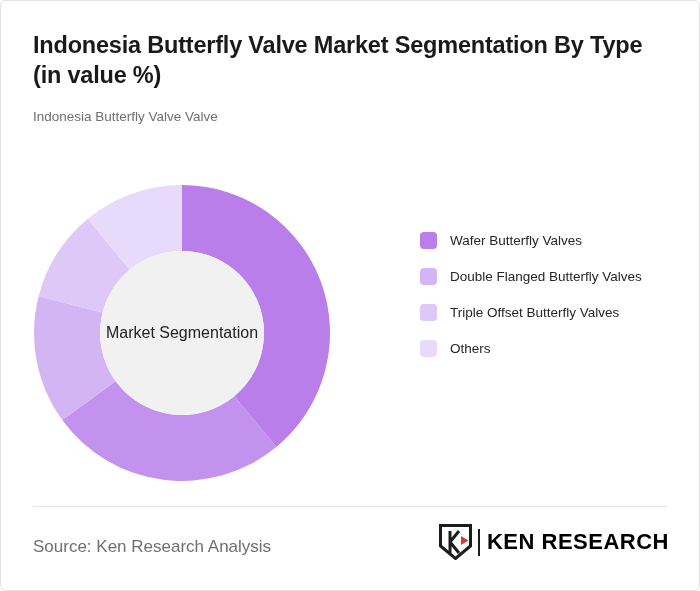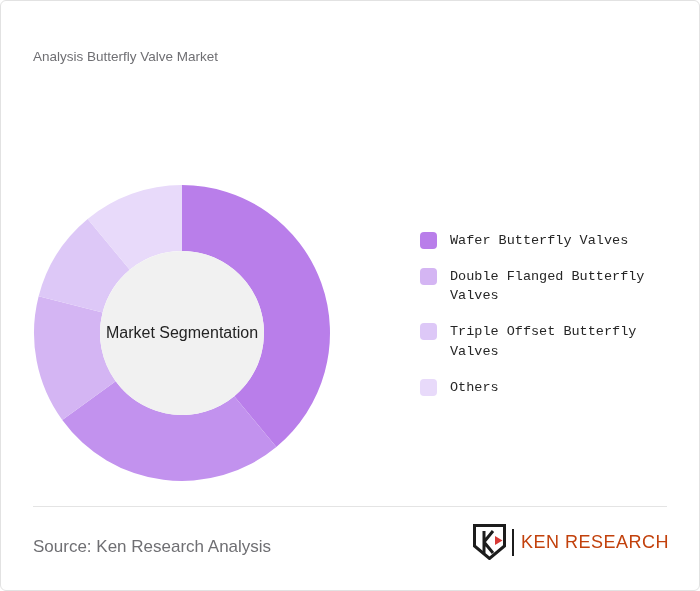--- a/index.html
+++ b/index.html
@@ -97,21 +97,20 @@
     height: 17px;
     border-radius: 4px;
     flex: 0 0 17px;
     margin-top: 1px;
   }
   .legend-label {
     margin-left: 13px;
     font-size: 13.5px;
     color: #262626;
     line-height: 1.42;
-    font-family: Liberation Mono, monospace;
   }
 
   
   .footer-divider {
     position: absolute;
     left: 33px;
     top: 506px;
     width: 634px;
     height: 1px;
     background: #e4e4e4;
@@ -135,36 +134,37 @@
     height: 36px;
     flex: 0 0 33px;
   }
   .brand-divider {
     width: 2px;
     height: 27px;
     background: #1c1c1c;
     margin: 0 7px 0 6px;
   }
   .brand-name {
-    font-size: 18px;
-    font-weight: normal;
-    color: #c2410c;
+    font-size: 22px;
+    font-weight: bold;
+    color: #000000;
     letter-spacing: 0.5px;
     font-family: "Liberation Sans", sans-serif;
   }
 </style>
 </head>
 <body>
 
 <div id="page">
   <div class="border-frame"></div>
 
   <div class="header">
+    <h1 class="chart-title">Indonesia Butterfly Valve Market Segmentation By Type (in value %)</h1>
     <div class="subtitle-block">
-      <div class="chart-subtitle">Analysis Butterfly Valve Market</div>
+      <div class="chart-subtitle">Indonesia Butterfly Valve Valve</div>
     </div>
   </div>
 
   <div class="chart-area">
     <svg class="donut-svg" viewBox="0 0 300 300">
       <g id="donut-slices">
           <path d="M 150 2 A 148 148 0 0 1 244.33875048280606 264.03595993081683 L 202.26876715939255 213.18208590761472 A 82 82 0 0 0 150 68 Z" fill="#b97eea"></path>
           <path d="M 244.33875048280606 264.03595993081683 A 148 148 0 0 1 30.265484832507795 236.99221733928604 L 83.66060646125432 198.1983906879828 A 82 82 0 0 0 202.26876715939255 213.18208590761472 Z" fill="#c292ee"></path>
           <path d="M 30.265484832507795 236.99221733928604 A 148 148 0 0 1 6.649692152962615 113.1938966996014 L 70.57618078745226 129.60742925248186 A 82 82 0 0 0 83.66060646125432 198.1983906879828 Z" fill="#d4b5f3"></path>
           <path d="M 6.649692152962615 113.1938966996014 A 148 148 0 0 1 55.66124951719385 35.964040069183255 L 97.7312328406074 86.81791409238531 A 82 82 0 0 0 70.57618078745226 129.60742925248186 Z" fill="#ddc8f7"></path>

